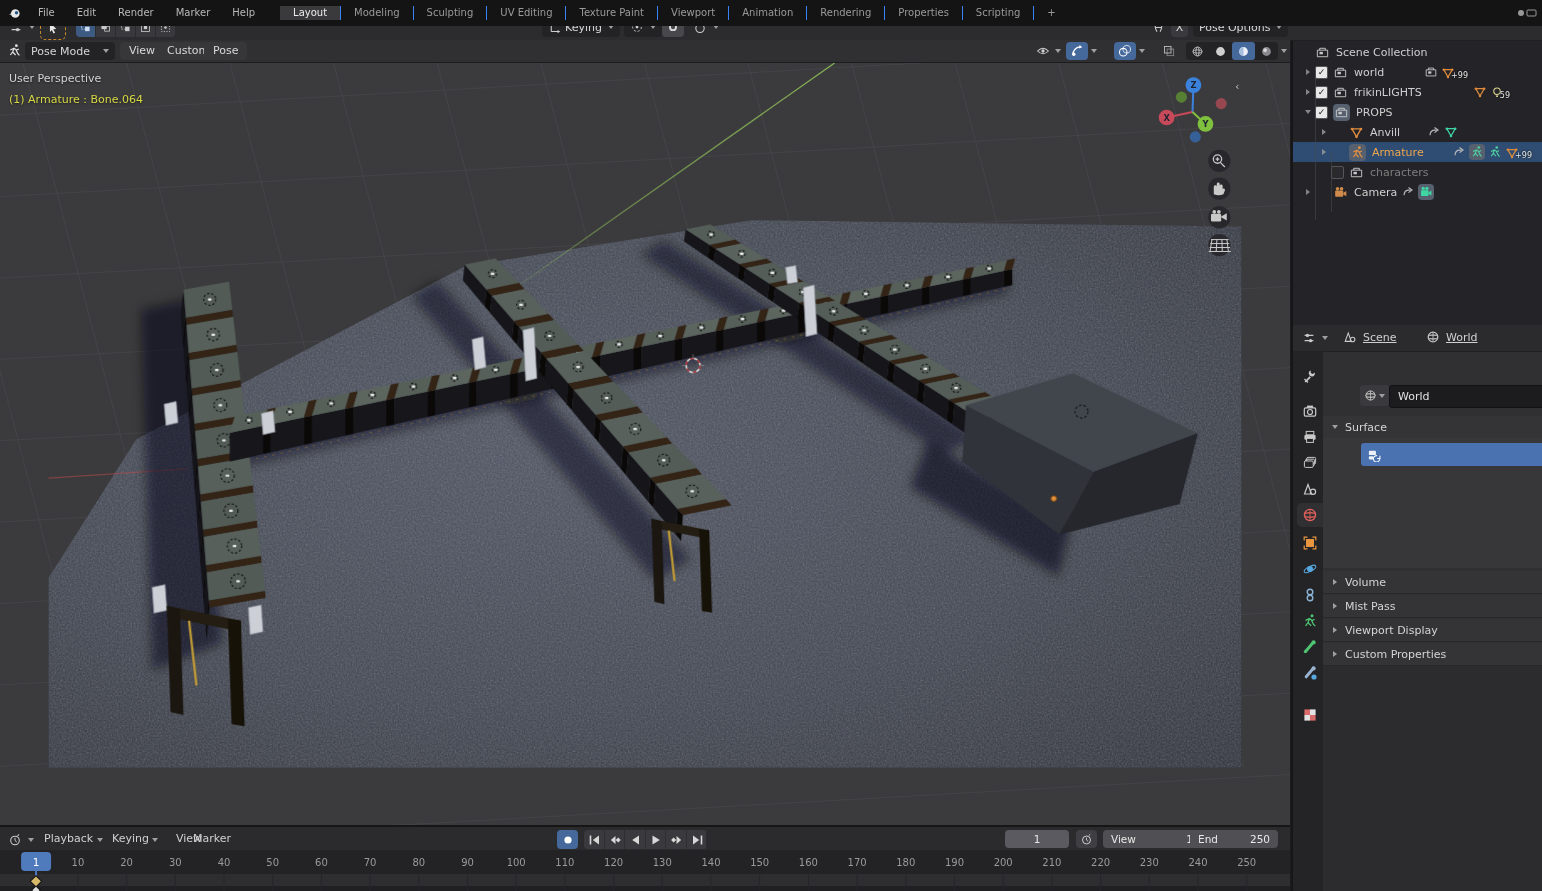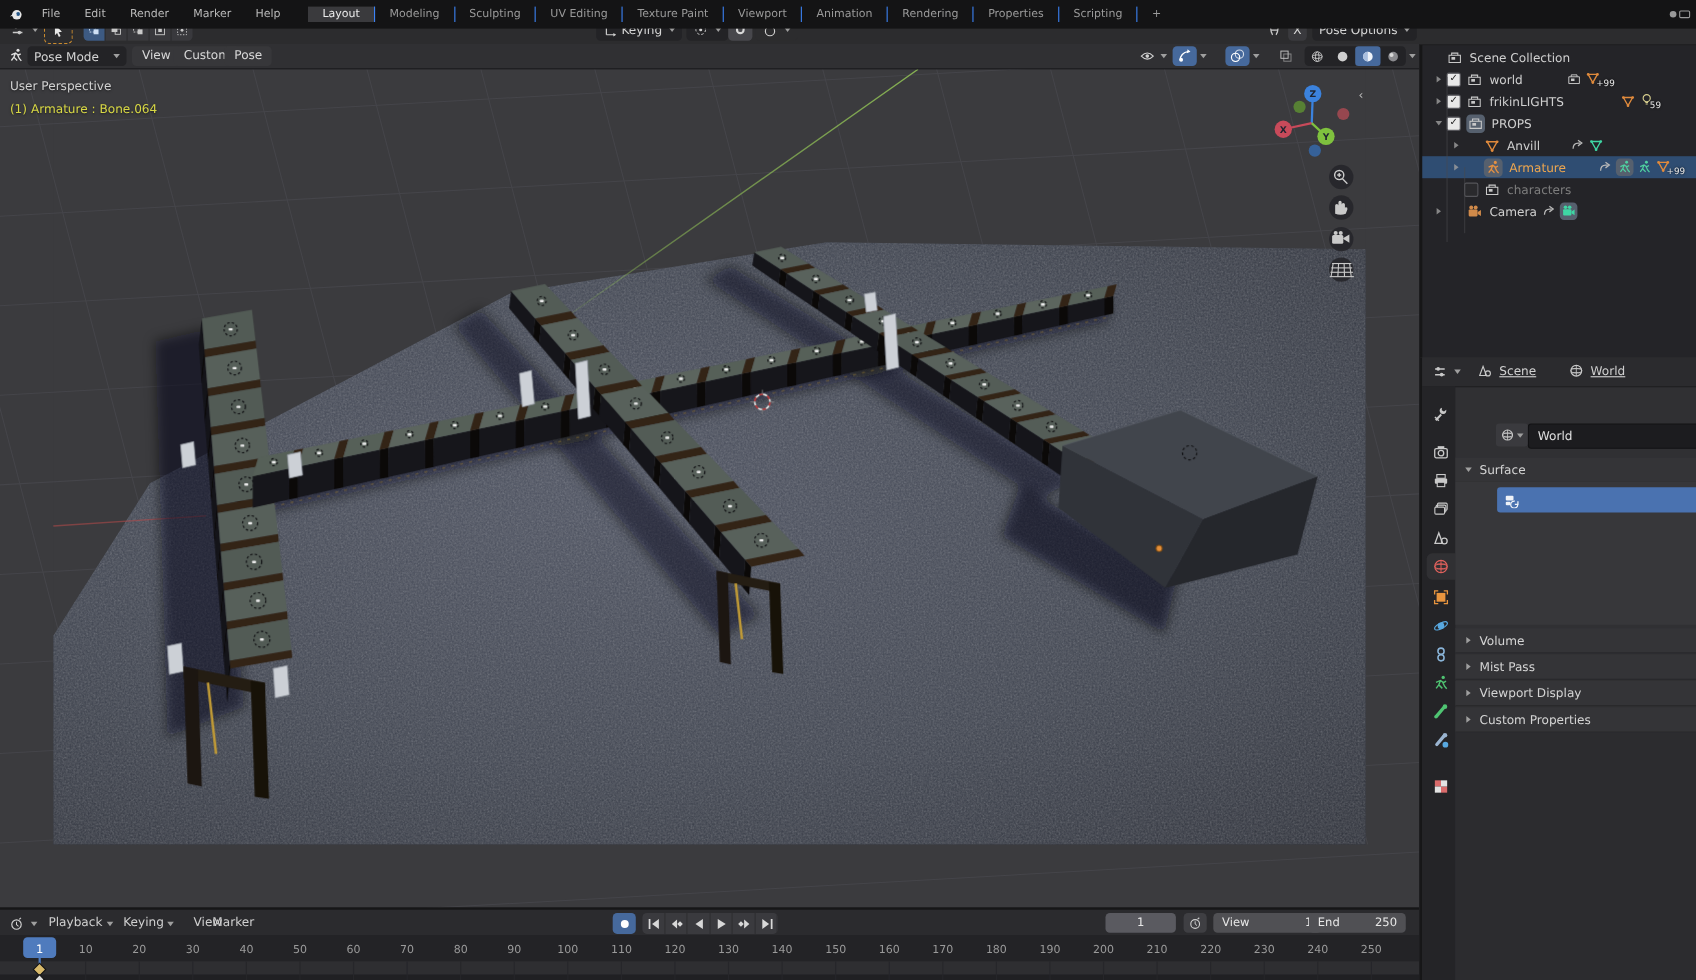--- a/index.html
+++ b/index.html
@@ -33,21 +33,21 @@
   #vp-overlay2{position:absolute;left:9px;top:31px;color:#d8d845;font-size:11px;text-shadow:0 1px 2px #0008;}
   
   #outliner{position:absolute;left:1291px;top:14px;width:251px;height:311px;background:#242428;z-index:10;border-left:2px solid #161617;}
   #ol-header{position:absolute;left:0;top:0;right:0;height:26px;background:#2d2d30;border-bottom:1px solid #1d1d1f;}
   #ol-rows{position:absolute;left:0;top:26px;right:0;bottom:0;}
   .ol-row{position:absolute;left:0;right:0;height:20px;display:flex;align-items:center;}
   .ol-row.selected{background:#2f4d72;}
   .ol-label{margin-left:6px;color:#cfcfcf;white-space:nowrap;}
   .ol-label.dim{color:#7d7d7d;}
   .ol-badges{margin-left:auto;display:flex;align-items:center;gap:3px;}
-  .badge{position:relative;display:flex;align-items:flex-start;}
+  .badge{position:relative;display:flex;align-items:flex-end;}
   .badge .bt{font-size:8px;color:#e8e8e8;margin-left:-4px;margin-top:7px;text-shadow:0 0 2px #000;}
   .boxed{background:#56606e;border-radius:4px;padding:1px;}
   .treeline{position:absolute;width:1px;background:#4a4a4e;opacity:.55;}
   
   #props{position:absolute;left:1291px;top:325px;width:251px;height:566px;background:#303033;z-index:10;border-left:2px solid #161617;}
   #pr-nav{position:absolute;left:0;top:0;right:0;height:26px;background:#2b2b2e;border-bottom:1px solid #202022;display:flex;align-items:center;}
   #pr-tabs{position:absolute;left:0;top:26px;width:30px;bottom:0;background:#242427;}
   .pr-tab{position:absolute;left:3px;width:27px;height:24px;display:flex;align-items:center;justify-content:center;}
   .pr-tab.active{background:#303033;border-radius:5px 0 0 5px;left:4px;width:26px;}
   #pr-body{position:absolute;left:30px;top:26px;right:0;bottom:0;}

